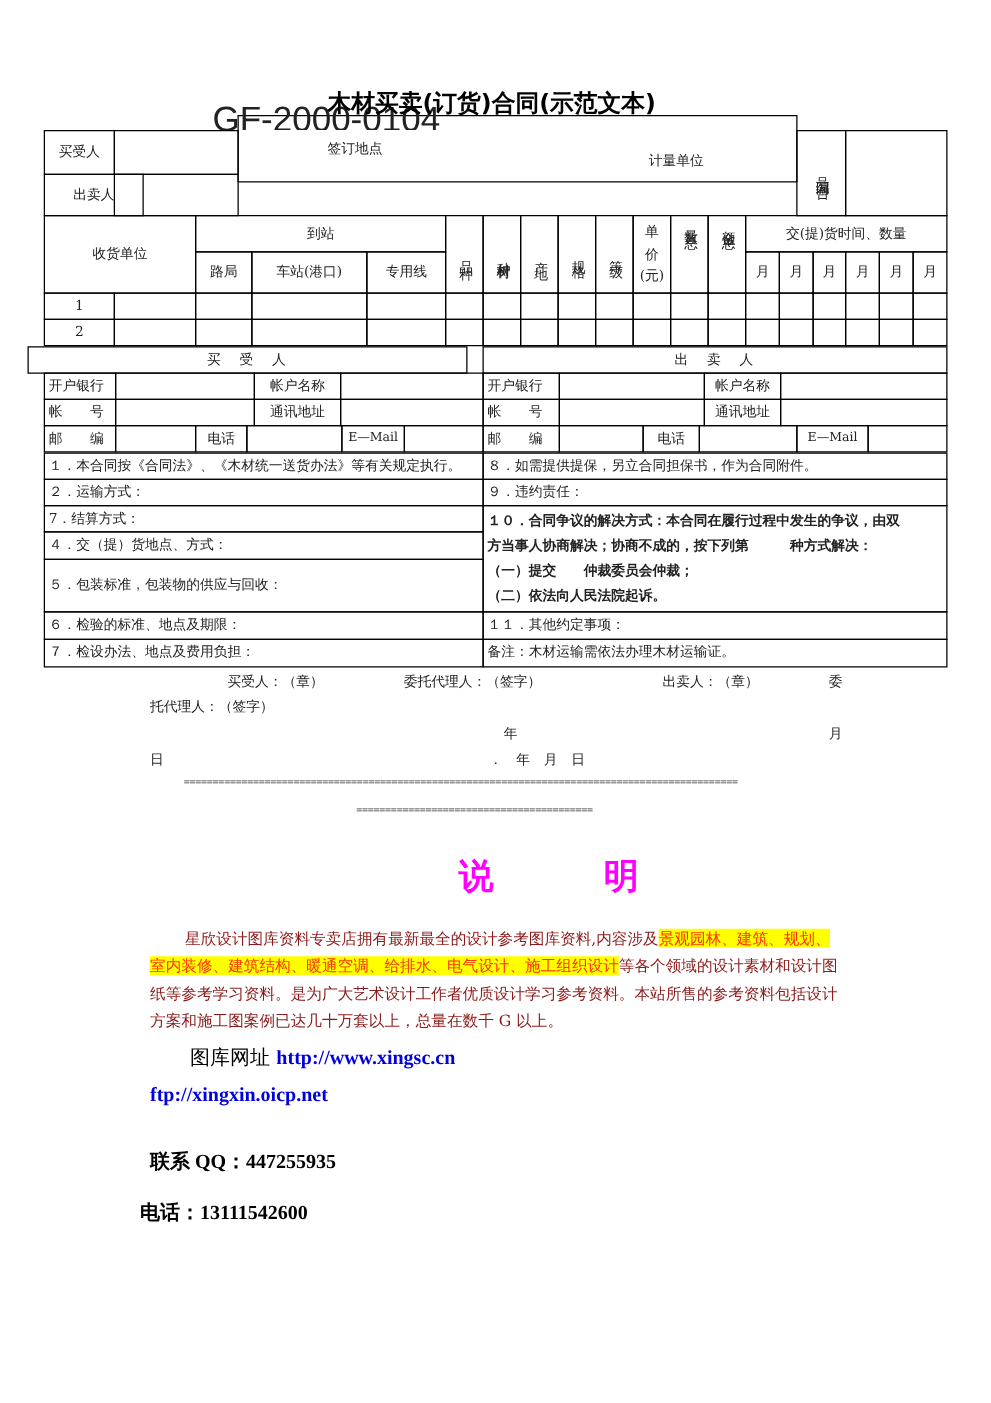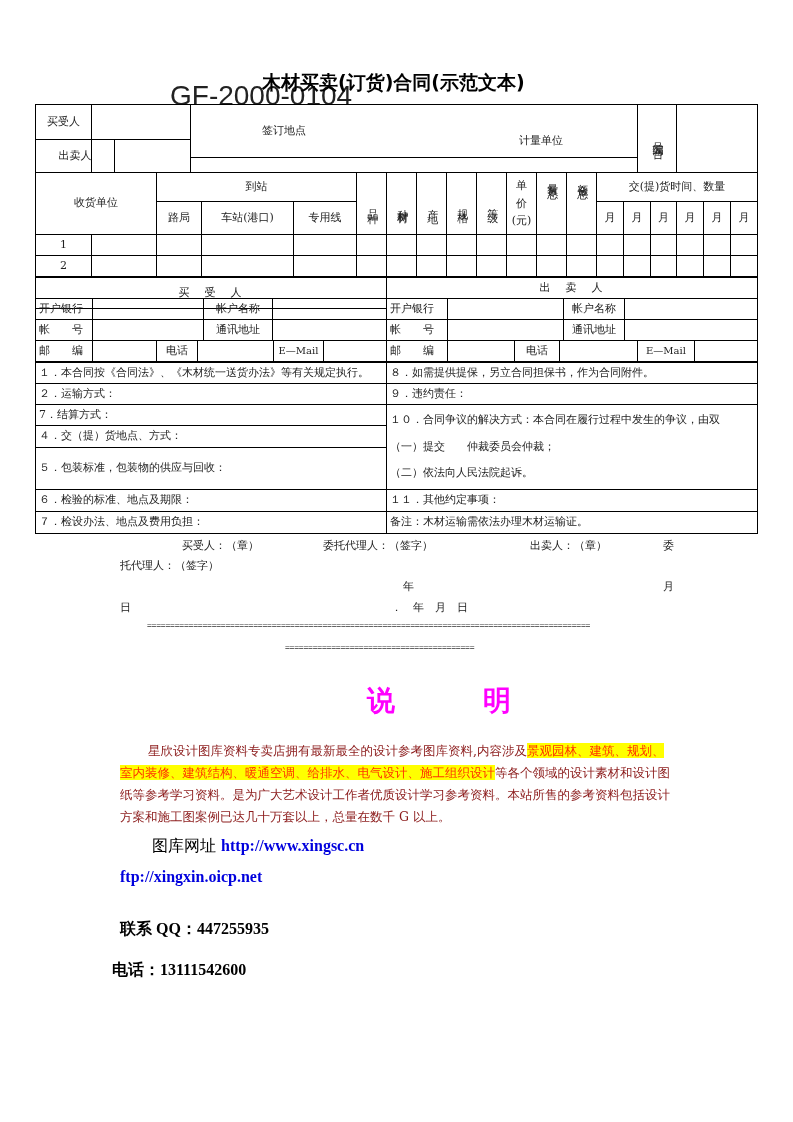--- a/index.html
+++ b/index.html
@@ -23,21 +23,21 @@
 </head>
 <body>
 
 <div class="abs bgcode">GF-2000-0104</div>
 <div class="abs title">木材买卖(订货)合同(示范文本)</div>
 
 <div class="cell" style="left:35px;top:104px;width:57px;height:36px;">买受人</div>
 <div class="cell" style="left:91px;top:104px;width:100px;height:36px;"></div>
 <div class="cell" style="left:35px;top:139px;width:80px;height:34px;">出卖人</div>
 <div class="cell" style="left:91px;top:139px;width:100px;height:34px;"></div>
-<div class="cell" style="left:190px;top:104px;width:448px;height:54px;">
+<div class="cell" style="left:190px;top:92px;width:448px;height:54px;">
   <span style="position:absolute;left:71px;">签订地点</span>
   <span style="position:absolute;left:328px;margin-top:21px;">计量单位</span>
 </div>
 <div class="cell" style="left:637px;top:104px;width:40px;height:69px;">
   <span class="vt" style="font-size:11px;line-height:12px;">合同编号</span>
 </div>
 <div class="cell" style="left:676px;top:104px;width:82px;height:69px;"></div>
 
 <div class="cell" style="left:35px;top:172px;width:122px;height:63px;">收货单位</div>
 <div class="cell" style="left:156px;top:172px;width:201px;height:30px;">到站</div>
@@ -113,21 +113,21 @@
     <div class="cell" style="left: 536px; top: 255px; width: 31px; height: 22px;"></div>
     <div class="cell" style="left: 566px; top: 255px; width: 31px; height: 22px;"></div>
     <div class="cell" style="left: 596px; top: 255px; width: 28px; height: 22px;"></div>
     <div class="cell" style="left: 623px; top: 255px; width: 28px; height: 22px;"></div>
     <div class="cell" style="left: 650px; top: 255px; width: 27px; height: 22px;"></div>
     <div class="cell" style="left: 676px; top: 255px; width: 28px; height: 22px;"></div>
     <div class="cell" style="left: 703px; top: 255px; width: 28px; height: 22px;"></div>
     <div class="cell" style="left: 730px; top: 255px; width: 28px; height: 22px;"></div>
   </div>
 
-<div class="cell" style="left:35px;top:277px;width:352px;height:32px;letter-spacing:2px;">买　受　人</div>
+<div class="cell" style="left:22px;top:277px;width:352px;height:22px;letter-spacing:2px;">买　受　人</div>
 <div class="cell" style="left:386px;top:277px;width:372px;height:22px;letter-spacing:2px;">出　卖　人</div>
 
 <div class="cell l" style="left:35px;top:298px;width:58px;height:22px;">开户银行</div>
 <div class="cell" style="left:92px;top:298px;width:112px;height:22px;"></div>
 <div class="cell" style="left:203px;top:298px;width:70px;height:22px;">帐户名称</div>
 <div class="cell" style="left:272px;top:298px;width:115px;height:22px;"></div>
 <div class="cell l" style="left:35px;top:319px;width:58px;height:22px;white-space:pre;">帐　　号</div>
 <div class="cell" style="left:92px;top:319px;width:112px;height:22px;"></div>
 <div class="cell" style="left:203px;top:319px;width:70px;height:22px;">通讯地址</div>
 <div class="cell" style="left:272px;top:319px;width:115px;height:22px;"></div>
@@ -156,22 +156,23 @@
 <div class="cell l" style="left:35px;top:362px;width:352px;height:22px;">１．本合同按《合同法》、《木材统一送货办法》等有关规定执行。</div>
 <div class="cell l" style="left:35px;top:383px;width:352px;height:22px;">２．运输方式：</div>
 <div class="cell l" style="left:35px;top:404px;width:352px;height:22px;">7．结算方式：</div>
 <div class="cell l" style="left:35px;top:425px;width:352px;height:23px;">４．交（提）货地点、方式：</div>
 <div class="cell l" style="left:35px;top:447px;width:352px;height:43px;">５．包装标准，包装物的供应与回收：</div>
 <div class="cell l" style="left:35px;top:489px;width:352px;height:23px;">６．检验的标准、地点及期限：</div>
 <div class="cell l" style="left:35px;top:511px;width:352px;height:23px;">７．检设办法、地点及费用负担：</div>
 
 <div class="cell l" style="left:386px;top:362px;width:372px;height:22px;">８．如需提供提保，另立合同担保书，作为合同附件。</div>
 <div class="cell l" style="left:386px;top:383px;width:372px;height:22px;">９．违约责任：</div>
-<div class="cell l" style="left:386px;top:404px;width:372px;height:86px;flex-direction:column;align-items:flex-start;justify-content:space-around;padding:2px 3px;">
+<div class="cell l" style="left:386px;top:404px;width:372px;height:86px;flex-direction:column;align-items:flex-start;justify-content:space-around;padding:2px 3px;font-weight:bold;">
   <span style="white-space:nowrap;">１０．合同争议的解决方式：本合同在履行过程中发生的争议，由双</span>
+  <span style="white-space:pre;">方当事人协商解决；协商不成的，按下列第　　　种方式解决：</span>
   <span style="white-space:pre;">（一）提交　　仲裁委员会仲裁；</span>
   <span>（二）依法向人民法院起诉。</span>
 </div>
 <div class="cell l" style="left:386px;top:489px;width:372px;height:23px;">１１．其他约定事项：</div>
 <div class="cell l" style="left:386px;top:511px;width:372px;height:23px;">备注：木材运输需依法办理木材运输证。</div>
 
 <div class="txt sig" style="left:182px;top:538px;">买受人：（章）</div>
 <div class="txt sig" style="left:323px;top:538px;">委托代理人：（签字）</div>
 <div class="txt sig" style="left:530px;top:538px;">出卖人：（章）</div>
 <div class="txt sig" style="left:663px;top:538px;">委</div>

